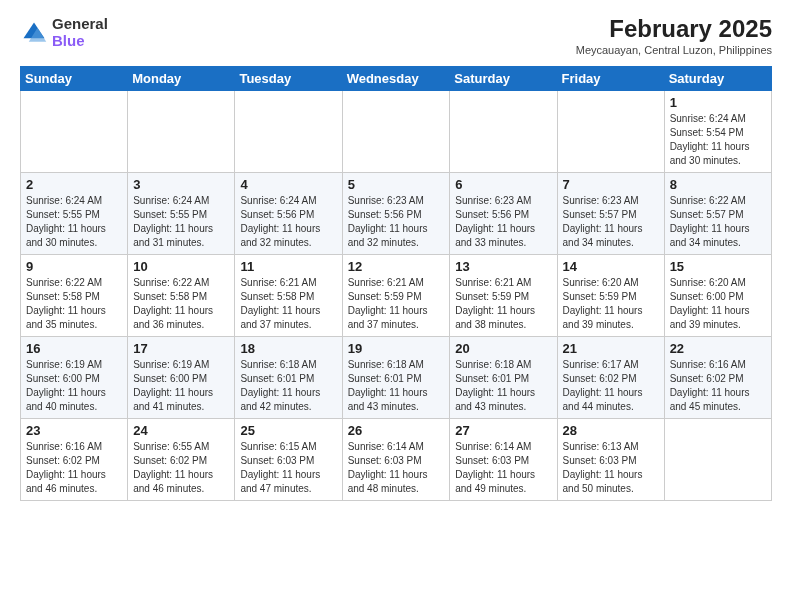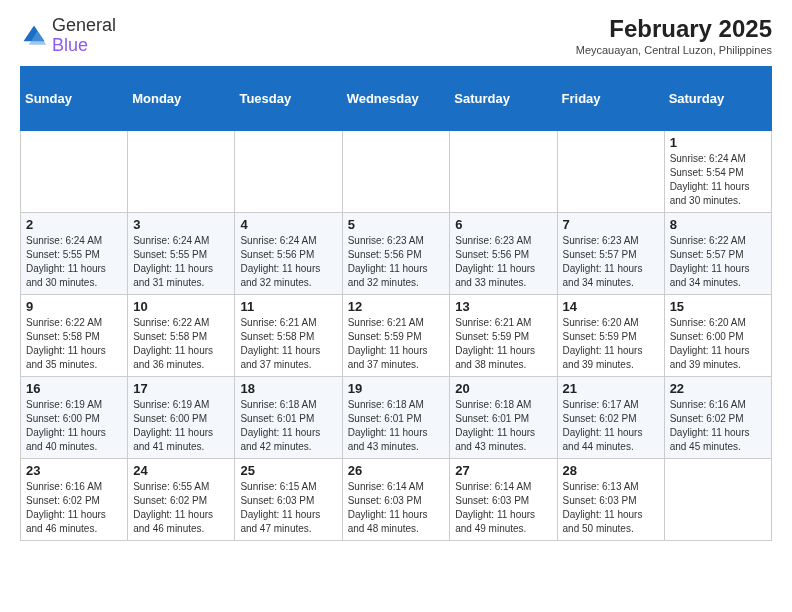--- a/index.html
+++ b/index.html
@@ -15,22 +15,22 @@
       justify-content: space-between;
       align-items: flex-start;
       margin-bottom: 10px;
     }
     .logo {
       display: flex;
       align-items: center;
       gap: 4px;
     }
     .logo-text {
-      font-size: 18px;
-      font-weight: normal;
+      font-size: 15px;
+      font-weight: bold;
       line-height: 1.1;
     }
     .logo-general { color: #333; }
     .logo-blue { color: #8b5cf6; }
     .logo-icon {
       width: 28px;
       height: 28px;
     }
     .title-area {
       text-align: right;
@@ -49,21 +49,21 @@
     .calendar {
       width: 100%;
       border-collapse: collapse;
       border: 1px solid #ccc;
     }
     .calendar th {
       background: #1a6fc4;
       color: #fff;
       font-size: 13px;
       font-weight: bold;
-      padding: 24px 4px;
+      padding: 4px 4px;
       text-align: left;
       border: 1px solid #1a6fc4;
     }
     .calendar td {
       vertical-align: top;
       border: 1px solid #ccc;
       padding: 4px 5px;
       width: 108px;
       min-height: 80px;
       font-size: 10.5px;

